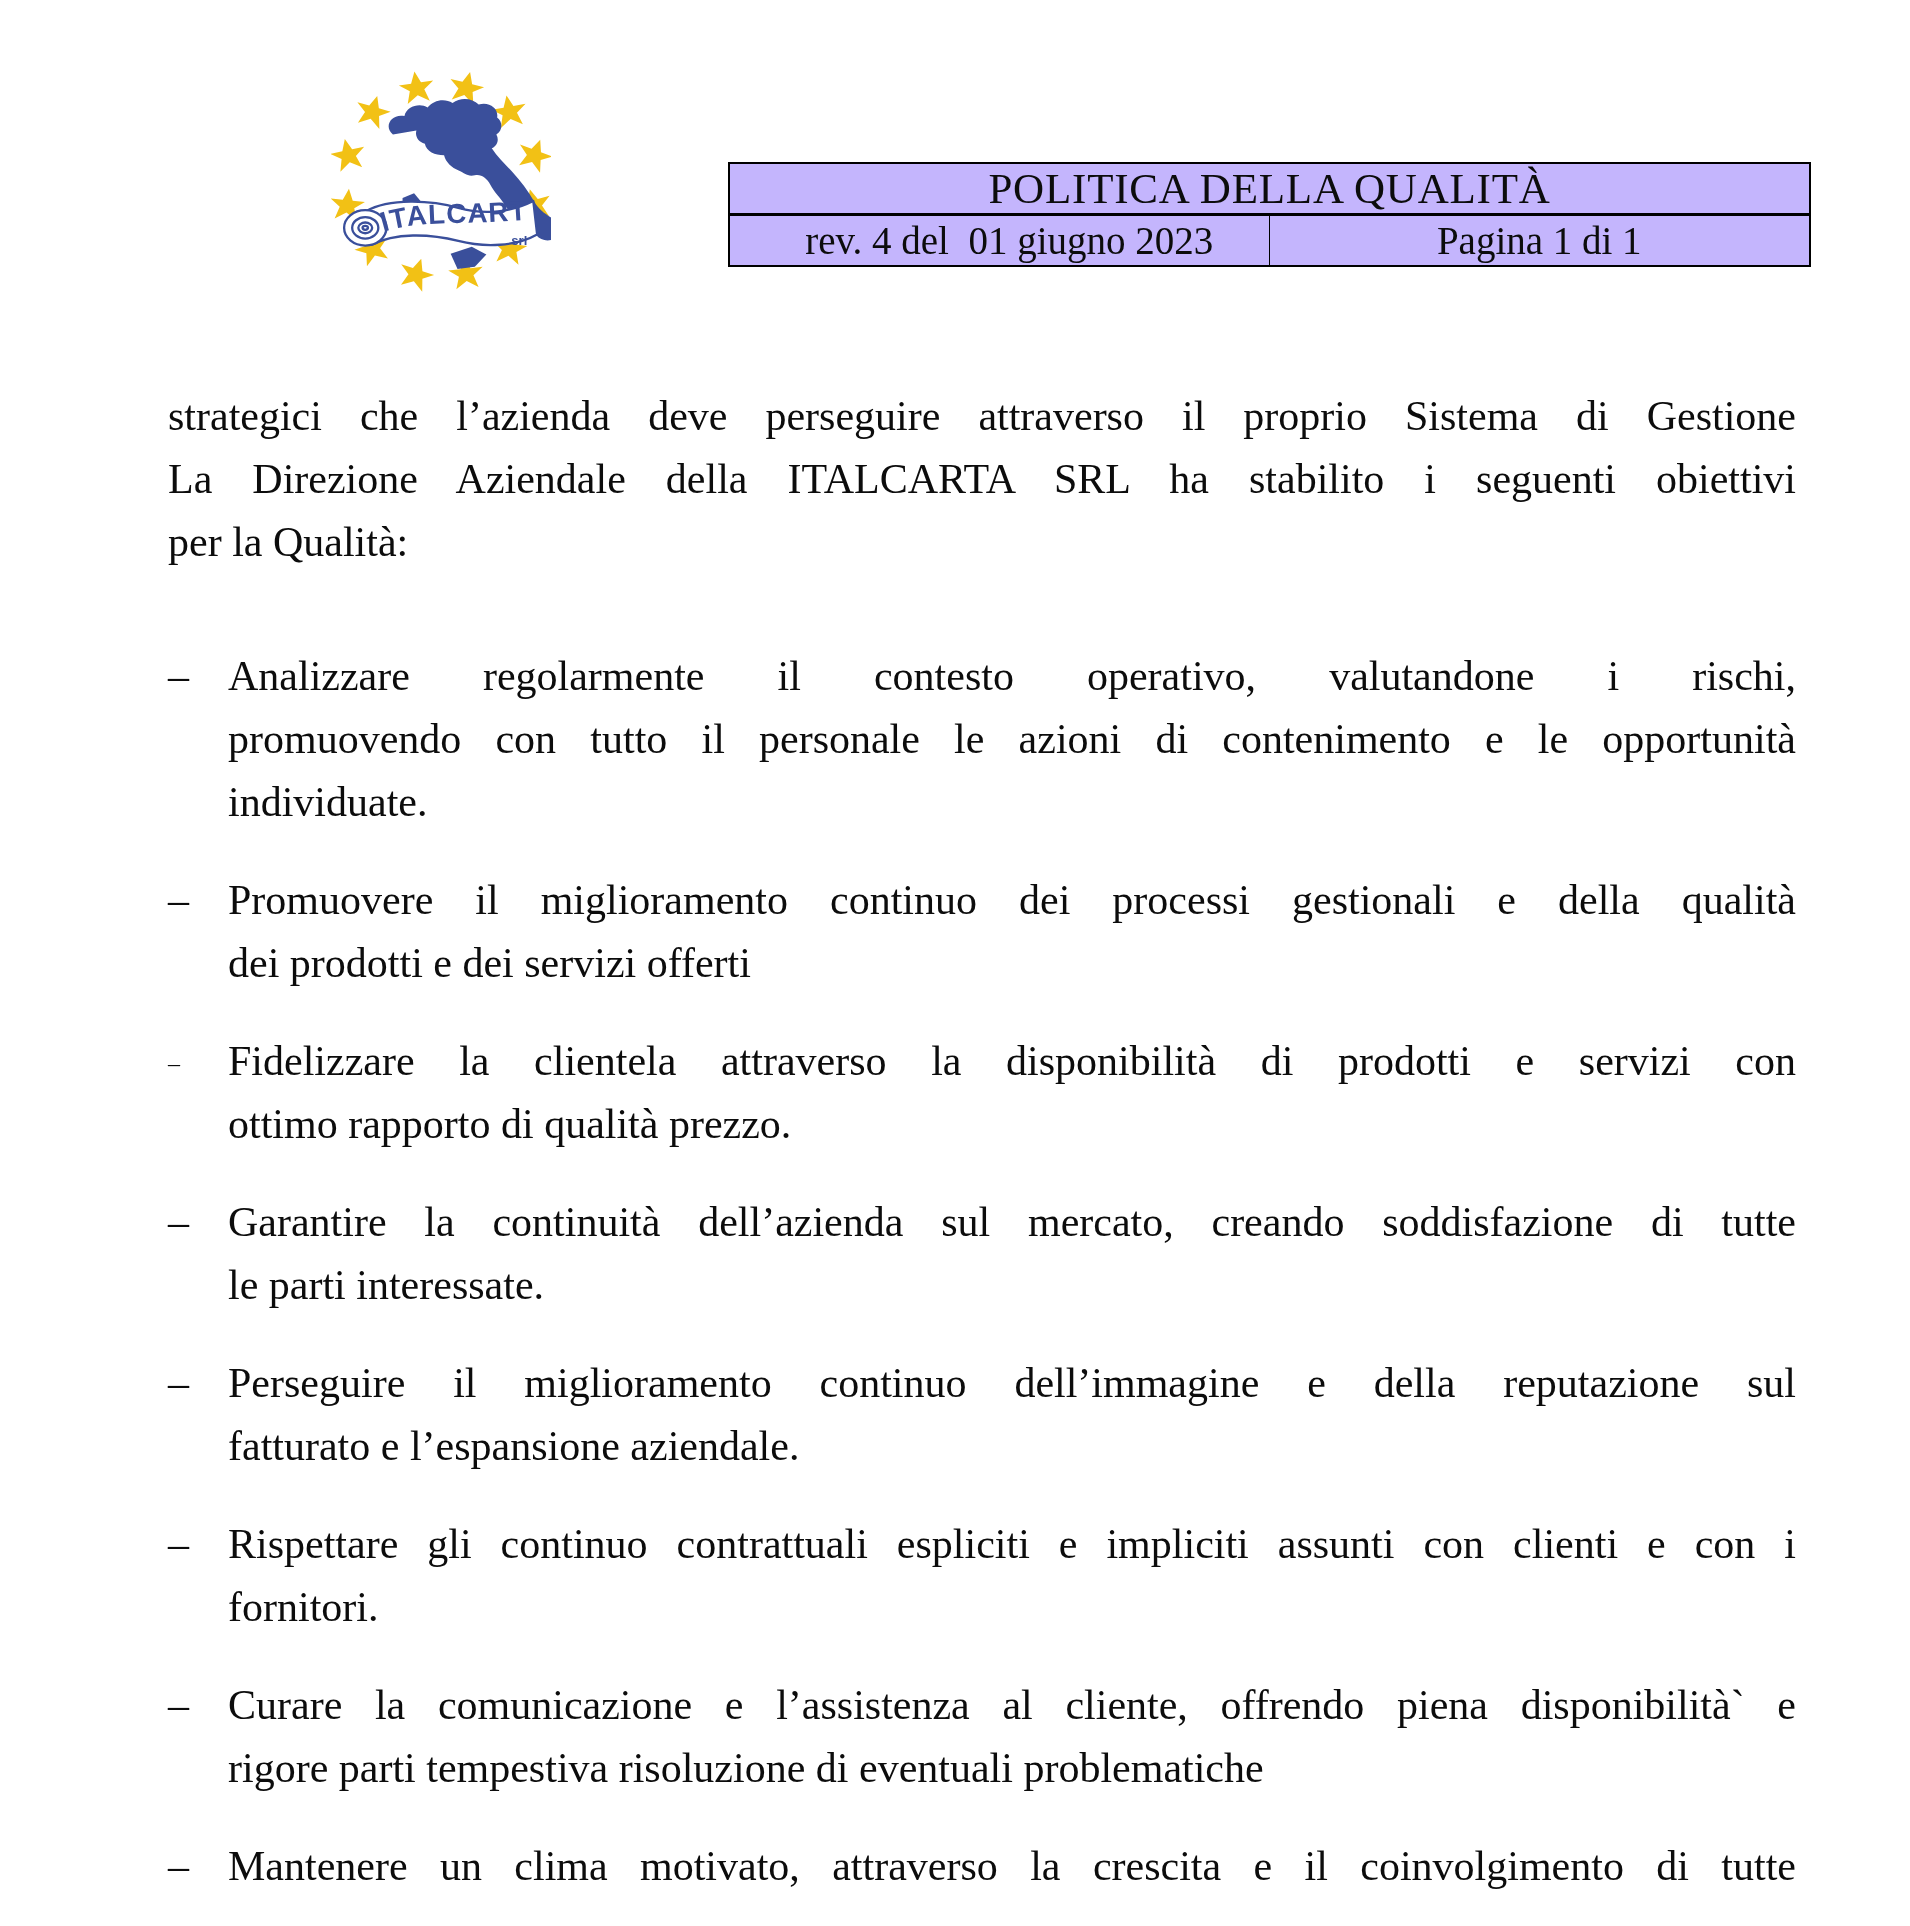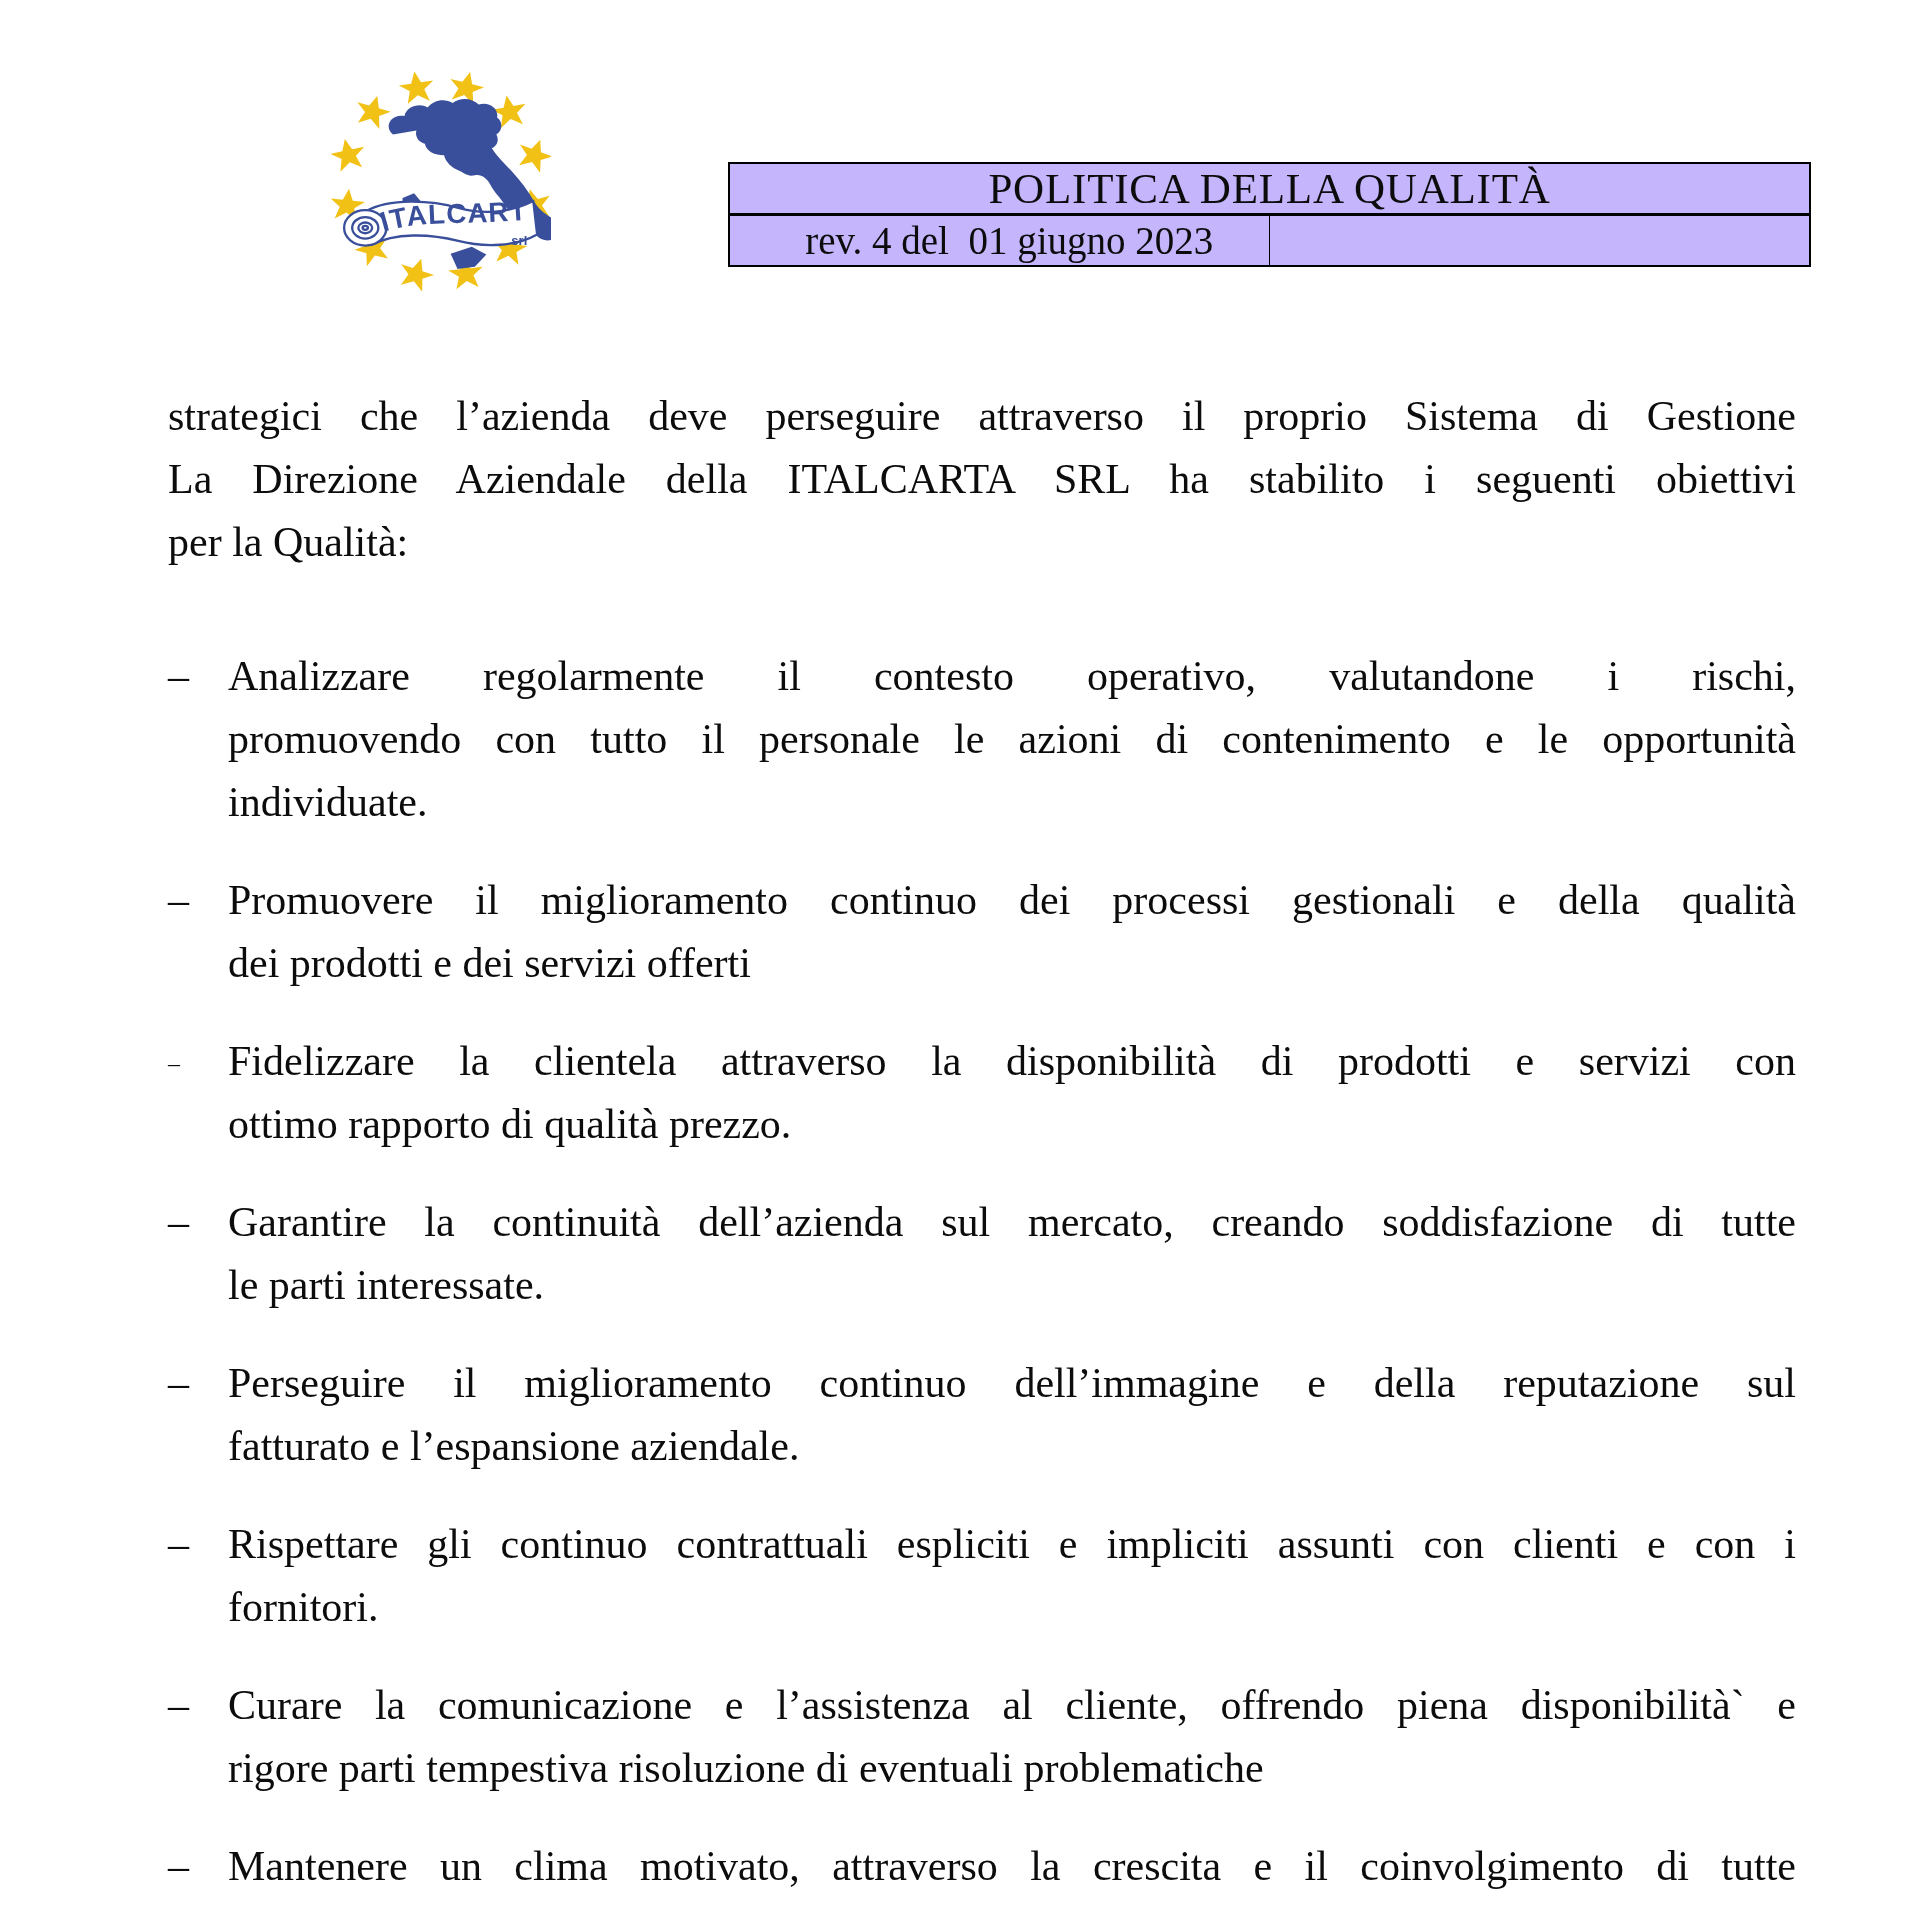--- a/index.html
+++ b/index.html
@@ -160,20 +160,21 @@
         </text>
         <text class="banner-srl" x="468" y="452">srl</text>
       </g>
     </svg>
   </div>
 
   <div class="header-table">
     <div class="ht-title">POLITICA DELLA QUALITÀ</div>
     <div class="ht-row">
       <div class="ht-cell ht-cell--left">rev. 4 del  01 giugno 2023</div>
+      <div class="ht-cell">Pagina 1 di 1</div>
     </div>
   </div>
 
   <div class="content">
     <div class="intro">
         <div class="tline tline--fill">strategici che l’azienda deve perseguire attraverso il proprio Sistema di Gestione</div>
         <div class="tline tline--fill">La Direzione Aziendale della ITALCARTA SRL ha stabilito i seguenti obiettivi</div>
         <div class="tline">per la Qualità:</div>
       </div>
     <div class="bullet-list">

